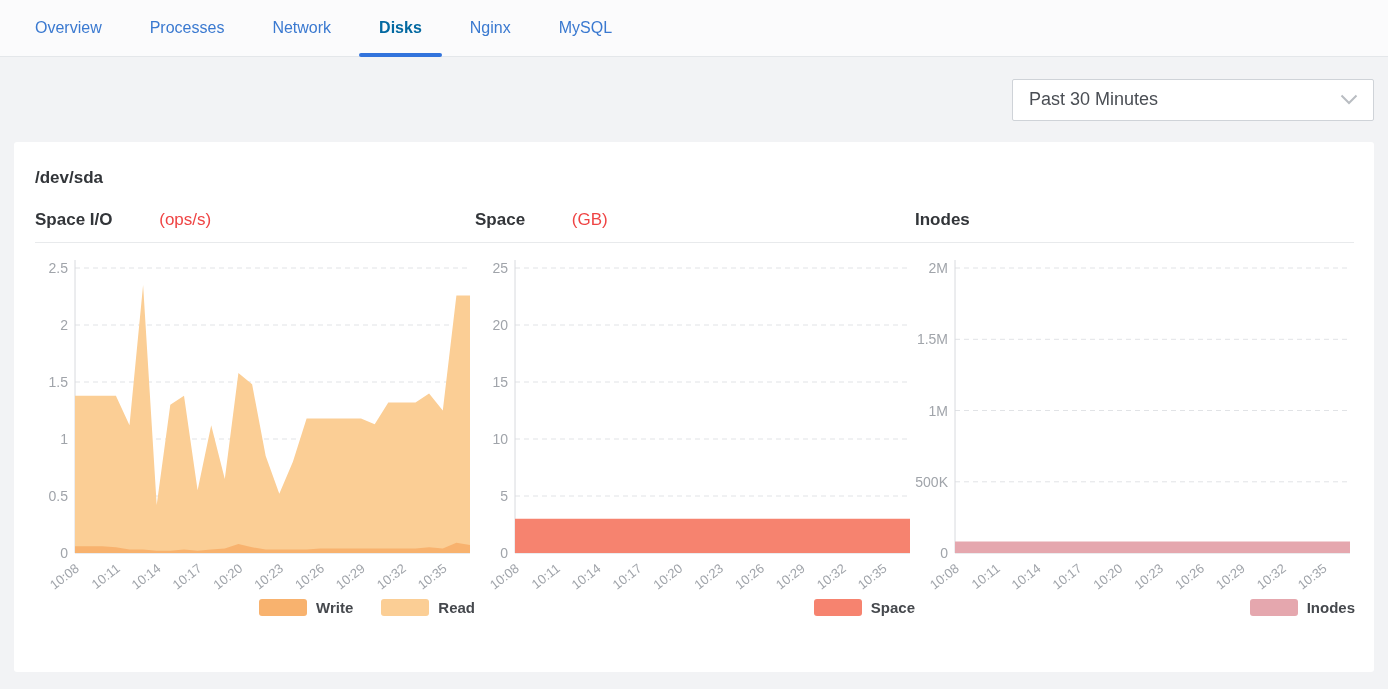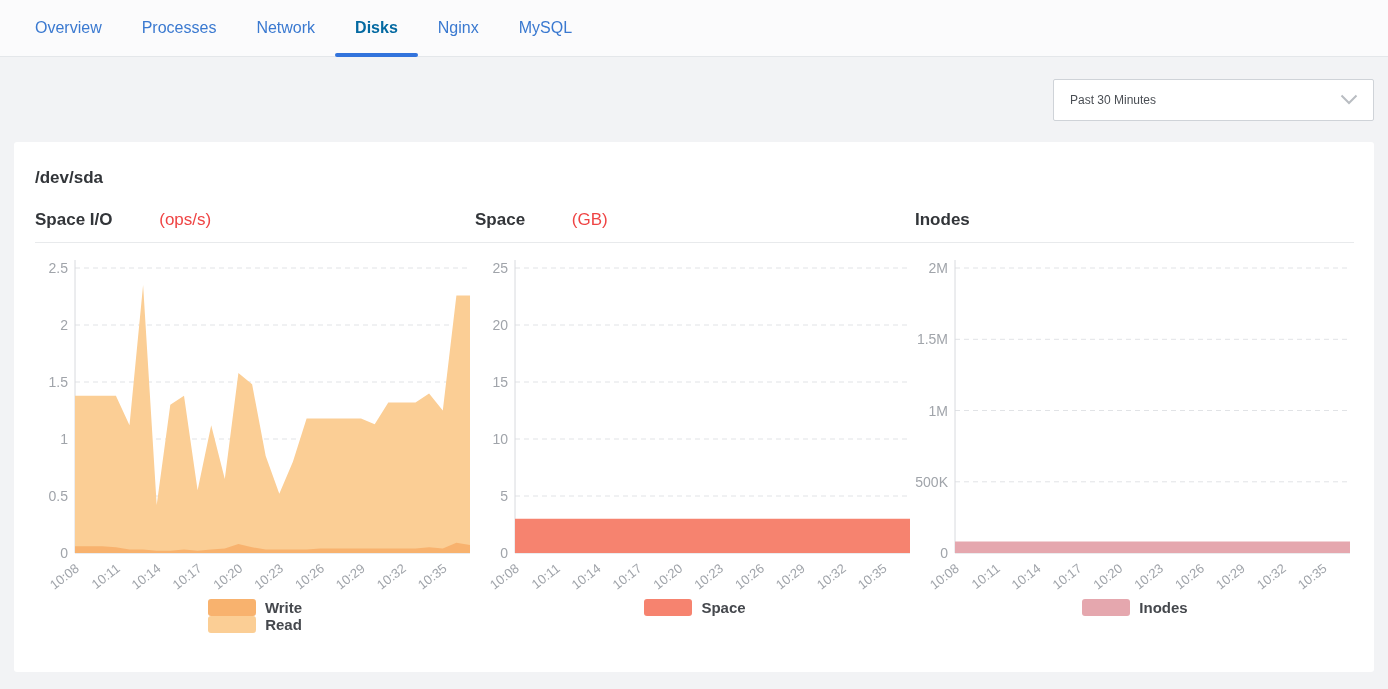--- a/index.html
+++ b/index.html
@@ -23,51 +23,51 @@
   .tab.active::after {
     content:""; position:absolute; left:0; right:0; bottom:-1px; height:4px;
     background:#3273dc; border-radius:2px;
   }
   
   .toolbar {
     height:85px; display:flex; justify-content:flex-end; align-items:center;
     padding:0 14px;
   }
   .select {
-    width:321px; height:42px; background:#ffffff;
+    width:362px; height:42px; background:#ffffff;
     border:1px solid #cfd3d8; border-radius:2px;
     display:flex; align-items:center; justify-content:space-between;
-    padding:0 15px 0 16px; font-size:12px; color:#4a4e54; cursor:pointer;
+    padding:0 15px 0 16px; font-size:18px; color:#4a4e54; cursor:pointer;
   }
   
   .card {
     background:#ffffff; margin:0 14px; border-radius:3px;
     padding:26px 20px 20px 21px; height:530px;
   }
   .device-title { font-size:17px; font-weight:bold; margin:0 0 22px 0; color:#323539; }
   .titles-row, .charts-row { display:grid; grid-template-columns:440px 440px 440px; }
   .ctitle { font-size:17px; font-weight:bold; color:#323539; }
   .ctitle .unit { font-weight:normal; color:#ef4444;margin-left:42px; }
   .divider { border:none; border-top:1px solid #e8eaec; margin:12px 0 0 0; }
   .chart-col { overflow:hidden; }
   .chart-box svg { display:block; }
   svg .ytick { font-size:14px; fill:#a0a4aa; }
   svg .xtick { font-size:13px; fill:#a0a4aa; }
   svg .grid  { stroke:#e1e3e6; stroke-width:1; stroke-dasharray:5 4; }
   svg .axis  { stroke:#d8dade; stroke-width:1; }
-  .legend { display:flex; justify-content:flex-start; align-items:center; margin-top:0;flex-direction:column; }
+  .legend { display:flex; justify-content:flex-end; align-items:center; gap:28px; margin-top:0; }
   .litem { display:flex; align-items:center; gap:9px; cursor:pointer; }
   .swatch { width:48px; height:17px; border-radius:3px; display:inline-block; }
   .llabel { font-size:15px; font-weight:600; color:#45484d; }
 </style>
 </head>
 <body>
 
 <header class="tabbar">
-  <nav id="tabs" style="display:flex;">
+  <nav id="tabs" style="display:flex;gap:8px;">
       <div class="tab">Overview</div>
       <div class="tab">Processes</div>
       <div class="tab">Network</div>
       <div class="tab active">Disks</div>
       <div class="tab">Nginx</div>
       <div class="tab">MySQL</div>
     </nav>
 </header>
 
 <div class="toolbar">

